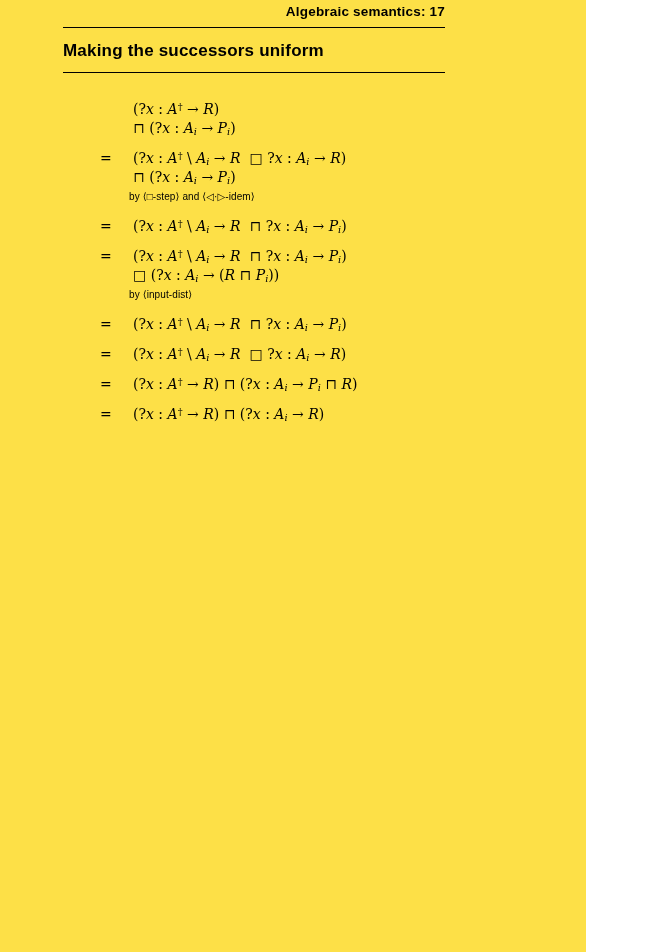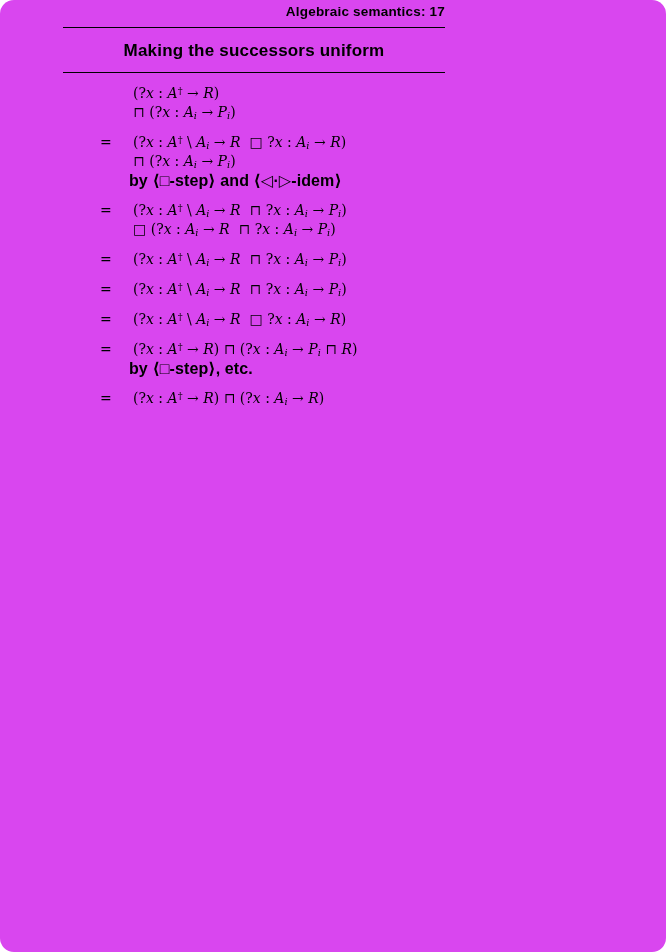--- a/index.html
+++ b/index.html
@@ -1,53 +1,52 @@
 <!DOCTYPE html>
 <html><head>
 <meta charset="utf-8">
 <style>
   html,body { margin:0; padding:0; background:#ffffff; }
   .page {
-    position:relative; width:666px; height:952px;
-    background:#d946ef; color:#000000; overflow:hidden;
+    position:relative; width:586px; height:952px;
+    background:#fde047; color:#000000; overflow:hidden;
     font-family:"Liberation Sans","DejaVu Sans",sans-serif;
-    border-radius:14px;
   }
   .header {
     position:absolute; top:4px; left:0; width:445px;
     text-align:right; font-weight:bold; font-size:13.5px;
     letter-spacing:0.2px;
   }
   .rule {
     position:absolute; left:63px; width:382px; height:1.4px;
     background:#000000;
   }
   .rule-top    { top:27px; }
   .rule-bottom { top:72px; }
   .title {
     position:absolute; top:41px; left:63px; width:382px; margin:0;
-    text-align:center; font-size:17px; font-weight:bold;
+    text-align:left; font-size:17px; font-weight:bold;
     letter-spacing:0.2px;
   }
-  .derivation { position:absolute; top:84px; left:100px; }
+  .derivation { position:absolute; top:100px; left:100px; }
   .step { display:flex; margin-bottom:11px; }
   .eq {
     width:33px; flex:0 0 33px;
     font-family:"DejaVu Serif","DejaVu Sans",serif;
     font-size:14px; line-height:19px;
   }
   .math {
     font-family:"DejaVu Serif","DejaVu Sans",serif;
     font-size:14px; line-height:19px; white-space:pre;
   }
   .math i { font-style:italic; }
   .math sup { font-size:0.7em; vertical-align:0.45em; line-height:0; }
   .math sub { font-size:0.7em; vertical-align:-0.2em; line-height:0; }
   .by {
-    font-size:16px; font-weight:bold; line-height:19px;
+    font-size:10px; font-weight:normal; line-height:19px;
     margin-left:-4px; letter-spacing:0.1px;
   }
 </style>
 </head>
 <body>
 
 <div class="page">
   <div class="header">Algebraic semantics: 17</div>
   <div class="rule rule-top"></div>
   <h1 class="title">Making the successors uniform</h1>
@@ -65,46 +64,46 @@
         <div>
           <div class="math">(?<i>x</i> : <i>A</i><sup>†</sup> \ <i>A</i><sub><i>i</i></sub> → <i>R</i>  □ ?<i>x</i> : <i>A</i><sub><i>i</i></sub> → <i>R</i>)</div>
           <div class="math">⊓ (?<i>x</i> : <i>A</i><sub><i>i</i></sub> → <i>P</i><sub><i>i</i></sub>)</div>
           <div class="by">by ⟨□-step⟩ and ⟨◁·▷-idem⟩</div>
         </div>
       </div>
       <div class="step">
         <div class="eq">=</div>
         <div>
           <div class="math">(?<i>x</i> : <i>A</i><sup>†</sup> \ <i>A</i><sub><i>i</i></sub> → <i>R</i>  ⊓ ?<i>x</i> : <i>A</i><sub><i>i</i></sub> → <i>P</i><sub><i>i</i></sub>)</div>
-          <div class="math">□ (?<i>x</i> : <i>A</i><sub><i>i</i></sub> → <i>R</i>  ⊓ ?<i>x</i> : <i>A</i><sub><i>i</i></sub> → <i>P</i><sub><i>i</i></sub>)</div>
         </div>
       </div>
       <div class="step">
         <div class="eq">=</div>
         <div>
           <div class="math">(?<i>x</i> : <i>A</i><sup>†</sup> \ <i>A</i><sub><i>i</i></sub> → <i>R</i>  ⊓ ?<i>x</i> : <i>A</i><sub><i>i</i></sub> → <i>P</i><sub><i>i</i></sub>)</div>
+          <div class="math">□ (?<i>x</i> : <i>A</i><sub><i>i</i></sub> → (<i>R</i> ⊓ <i>P</i><sub><i>i</i></sub>))</div>
+          <div class="by">by ⟨input-dist⟩</div>
         </div>
       </div>
       <div class="step">
         <div class="eq">=</div>
         <div>
           <div class="math">(?<i>x</i> : <i>A</i><sup>†</sup> \ <i>A</i><sub><i>i</i></sub> → <i>R</i>  ⊓ ?<i>x</i> : <i>A</i><sub><i>i</i></sub> → <i>P</i><sub><i>i</i></sub>)</div>
         </div>
       </div>
       <div class="step">
         <div class="eq">=</div>
         <div>
           <div class="math">(?<i>x</i> : <i>A</i><sup>†</sup> \ <i>A</i><sub><i>i</i></sub> → <i>R</i>  □ ?<i>x</i> : <i>A</i><sub><i>i</i></sub> → <i>R</i>)</div>
         </div>
       </div>
       <div class="step">
         <div class="eq">=</div>
         <div>
           <div class="math">(?<i>x</i> : <i>A</i><sup>†</sup> → <i>R</i>) ⊓ (?<i>x</i> : <i>A</i><sub><i>i</i></sub> → <i>P</i><sub><i>i</i></sub> ⊓ <i>R</i>)</div>
-          <div class="by">by ⟨□-step⟩, etc.</div>
         </div>
       </div>
       <div class="step">
         <div class="eq">=</div>
         <div>
           <div class="math">(?<i>x</i> : <i>A</i><sup>†</sup> → <i>R</i>) ⊓ (?<i>x</i> : <i>A</i><sub><i>i</i></sub> → <i>R</i>)</div>
         </div>
       </div>
     </div>
 </div>

